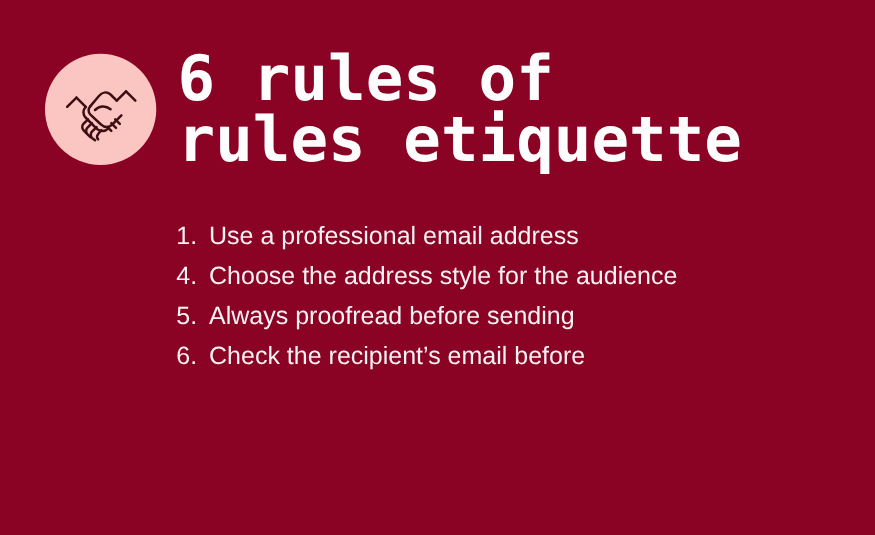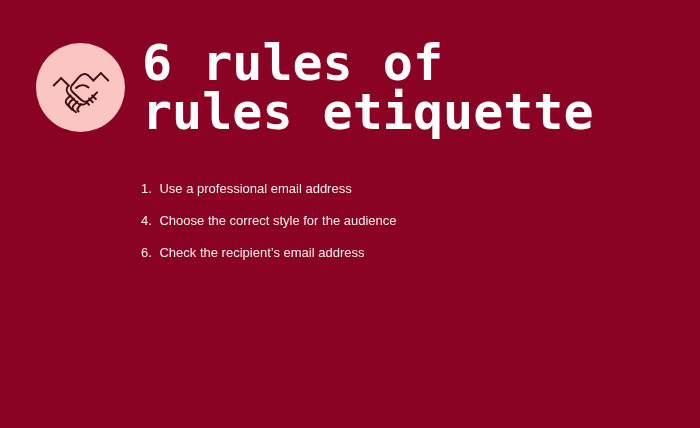--- a/index.html
+++ b/index.html
@@ -75,21 +75,21 @@
     margin: 0;
     padding: 0;
     list-style: none;
   }
 
   .rule-item {
     display: block;
     height: 32px;
     line-height: 32px;
     font-family: "Liberation Sans", sans-serif;
-    font-size: 13px;
+    font-size: 20px;
     color: #f7f2f3;
     white-space: nowrap;
   }
 
   .rule-num {
     display: inline-block;
     margin-right: 4px;
   }
 
   .rule-text {
@@ -140,21 +140,25 @@
 
   </div>
 
   <ul class="rules">
     <li class="rule-item">
       <span class="rule-num">1.</span>
       <span class="rule-text">Use a professional email address</span>
     </li>
     <li class="rule-item">
       <span class="rule-num">4.</span>
-      <span class="rule-text">Choose the correct style for the audience</span>
+      <span class="rule-text">Choose the address style for the audience</span>
+    </li>
+    <li class="rule-item">
+      <span class="rule-num">5.</span>
+      <span class="rule-text">Always proofread before sending</span>
     </li>
     <li class="rule-item">
       <span class="rule-num">6.</span>
-      <span class="rule-text">Check the recipient’s email address</span>
+      <span class="rule-text">Check the recipient’s email before</span>
     </li>
   </ul>
 
 </div>
 
 </body></html>

